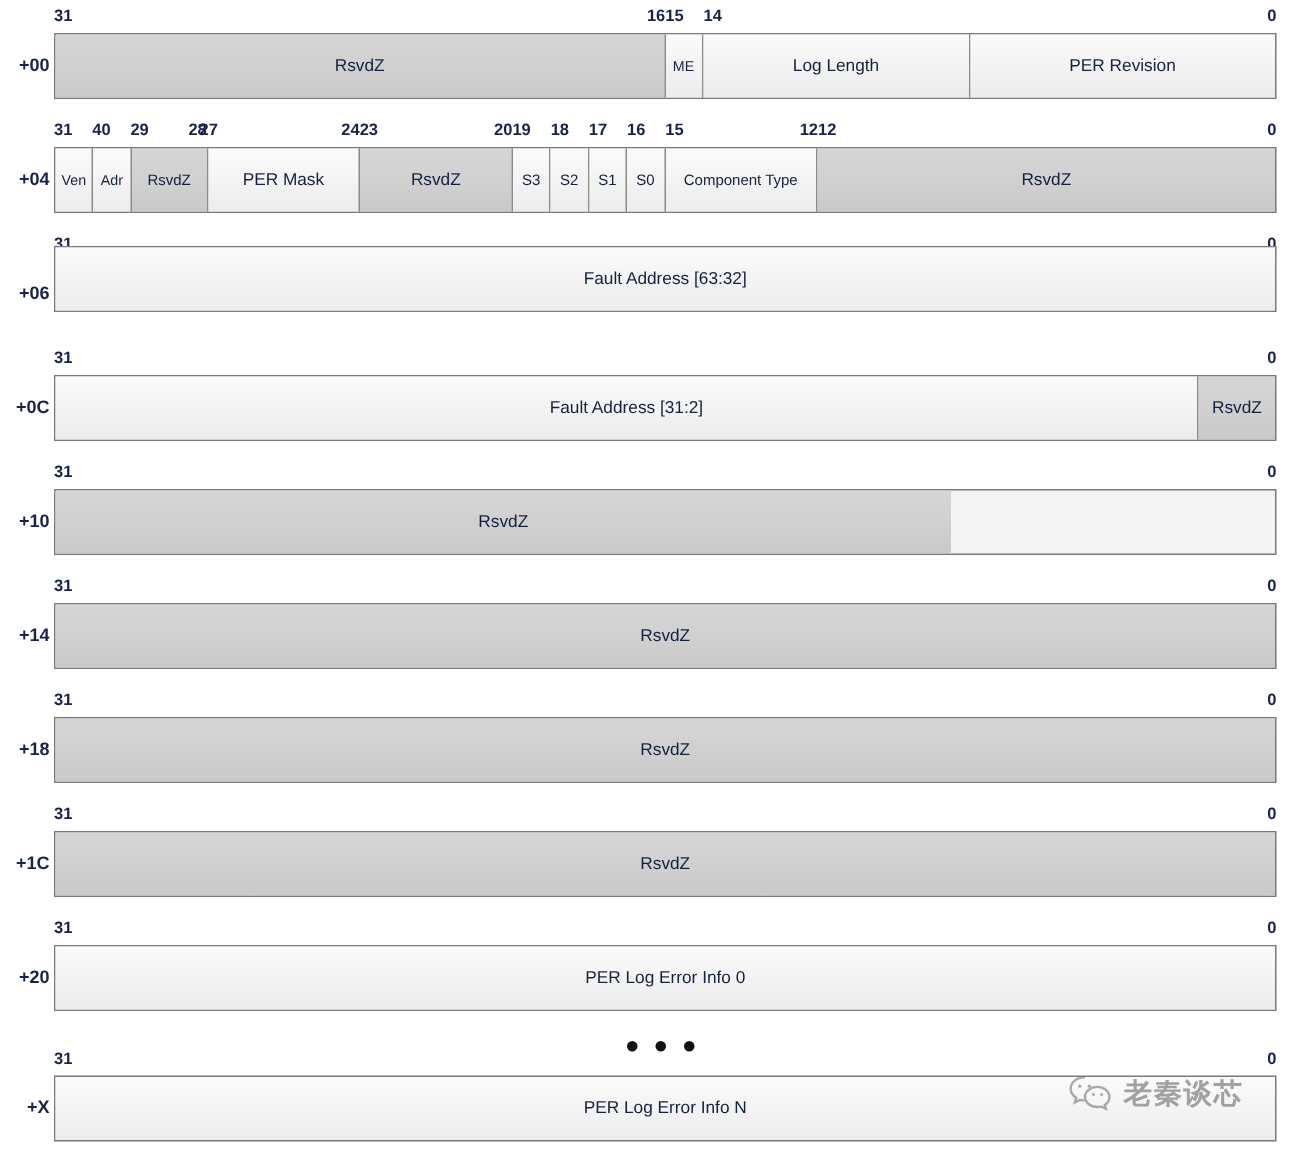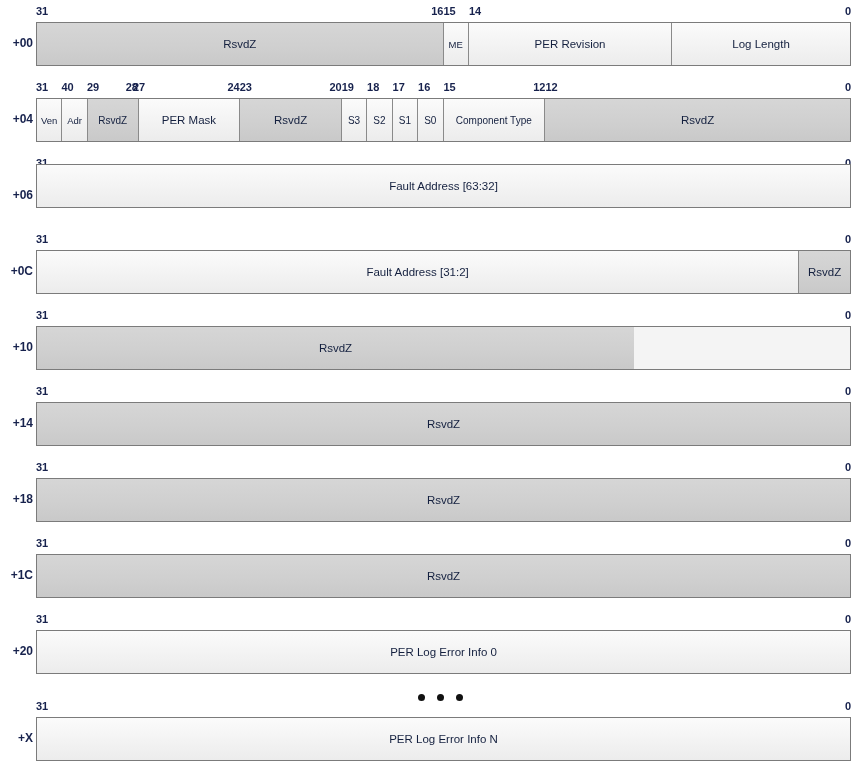--- a/index.html
+++ b/index.html
@@ -136,22 +136,22 @@
         <span class="bit-label anchor-left" style="left: 0px;">31</span>
         <span class="bit-label anchor-right" style="left: 407.5px;">16</span>
         <span class="bit-label anchor-left" style="left: 407.5px;">15</span>
         <span class="bit-label anchor-left" style="left: 432.969px;">14</span>
         <span class="bit-label anchor-right" style="left: 815px;">0</span>
       </div>
       <div class="offset-label" style="top: 31px;">+00</div>
       <div class="reg-box" style="top: 17px; height: 44px;">
         <div class="field dark" style="flex: 0 0 50%;">RsvdZ</div>
         <div class="field light tiny" style="flex: 0 0 3.125%;">ME</div>
+        <div class="field light" style="flex: 0 0 21.875%;">Log Length</div>
         <div class="field light" style="flex: 0 0 25%;">PER Revision</div>
-        <div class="field light" style="flex: 0 0 21.875%;">Log Length</div>
       </div>
     </div>
     <div class="reg-row" style="top: 81px;">
       <div class="bit-ruler">
         <span class="bit-label anchor-left" style="left: 0px;">31</span>
         <span class="bit-label anchor-left" style="left: 25.4688px;">40</span>
         <span class="bit-label anchor-left" style="left: 50.9375px;">29</span>
         <span class="bit-label anchor-right" style="left: 101.875px;">28</span>
         <span class="bit-label anchor-left" style="left: 85px; padding-left: 12px;">27</span>
         <span class="bit-label anchor-right" style="left: 203.75px;">24</span>
@@ -260,13 +260,26 @@
       <div class="offset-label" style="top: 31px;">+X</div>
       <div class="reg-box" style="top: 17px; height: 44px;">
         <div class="field light" style="flex: 0 0 100%;">PER Log Error Info N</div>
       </div>
     </div>
     <div class="ellipsis-dots" style="left: 418px; top: 694px;">
       <span class="dot"></span>
       <span class="dot"></span>
       <span class="dot"></span>
     </div>
+    <div class="watermark" style="left: 712px; top: 716px;">
+      <span>
+        <svg class="wm-icon" width="30" height="26" viewBox="0 0 30 26" fill="none" stroke="#7a7a7a" stroke-width="1.6">
+          <path d="M11.2 2.2C5.9 2.2 1.8 5.6 1.8 9.8c0 2.4 1.4 4.6 3.6 6L4.6 19l3.5-1.8c1 .3 2 .4 3.1.4"></path>
+          <path d="M19.6 8.6c-4.6 0-8.3 3-8.3 6.7 0 3.7 3.7 6.7 8.3 6.7.9 0 1.8-.1 2.6-.3l3 1.5-.7-2.6c1.9-1.2 3.1-3.1 3.1-5.3 0-3.7-3.7-6.7-8-6.7z"></path>
+          <circle cx="7.8" cy="8.1" r="1.1" fill="#7a7a7a" stroke="none"></circle>
+          <circle cx="14.2" cy="8.1" r="1.1" fill="#7a7a7a" stroke="none"></circle>
+          <circle cx="16.9" cy="13.6" r="1" fill="#7a7a7a" stroke="none"></circle>
+          <circle cx="22.4" cy="13.6" r="1" fill="#7a7a7a" stroke="none"></circle>
+        </svg>
+      </span>
+      <span class="wm-text">老秦谈芯</span>
+    </div>
   </div>
 
 </body></html>

